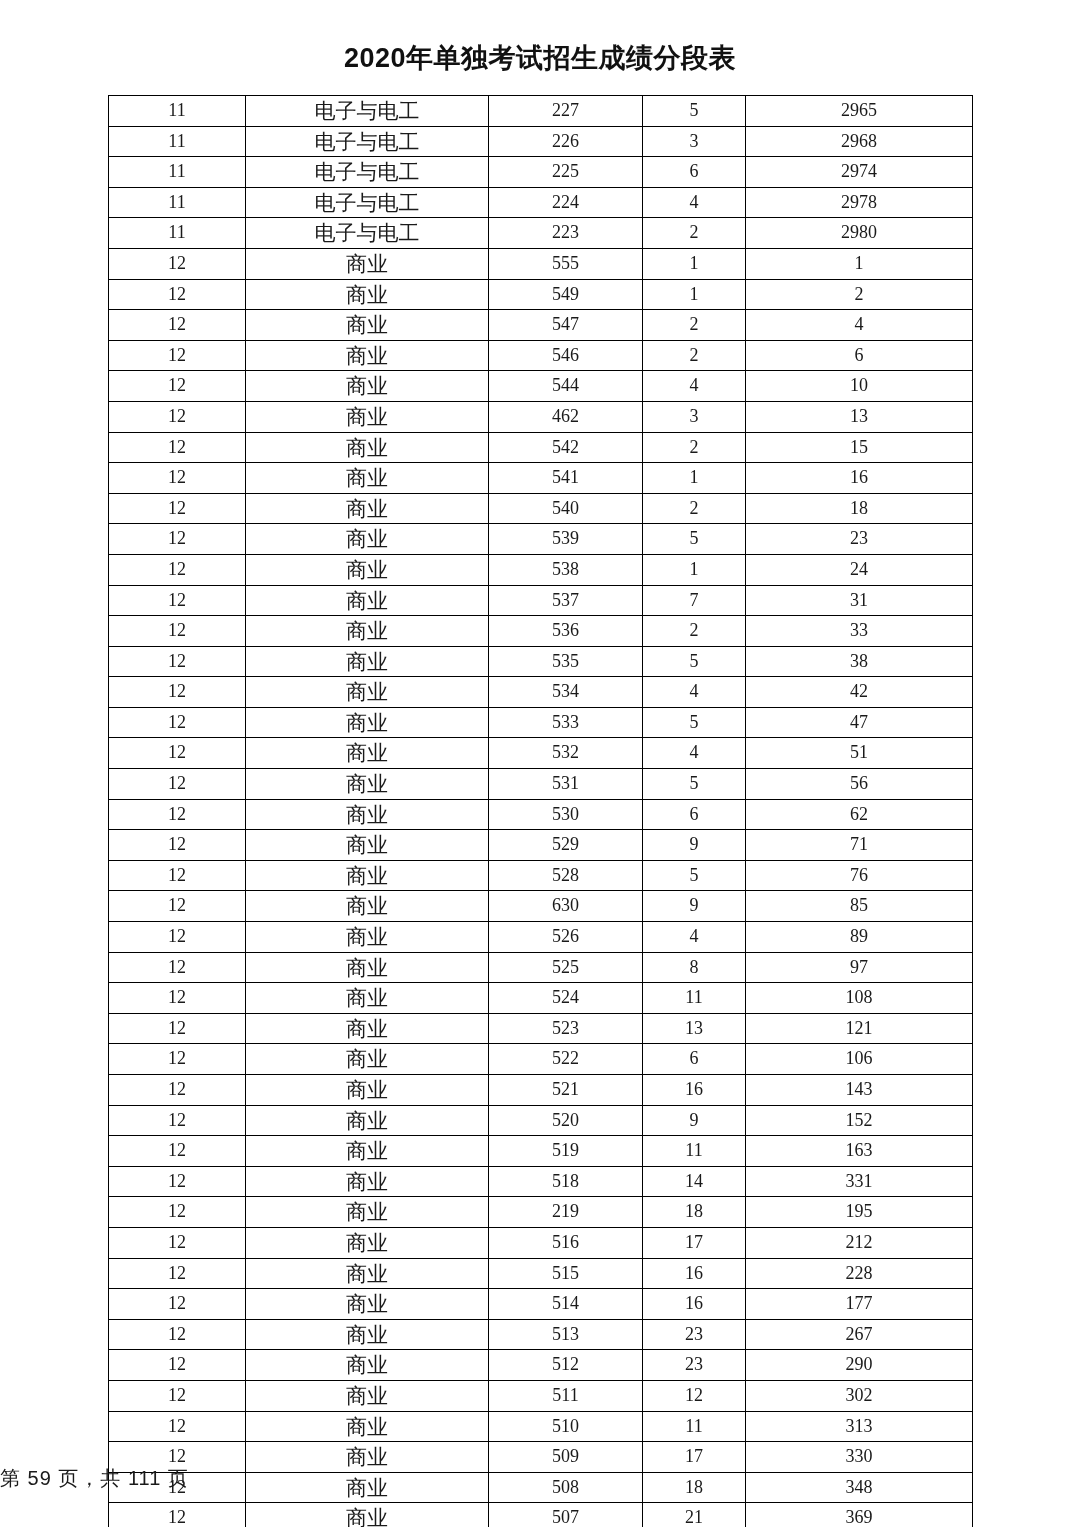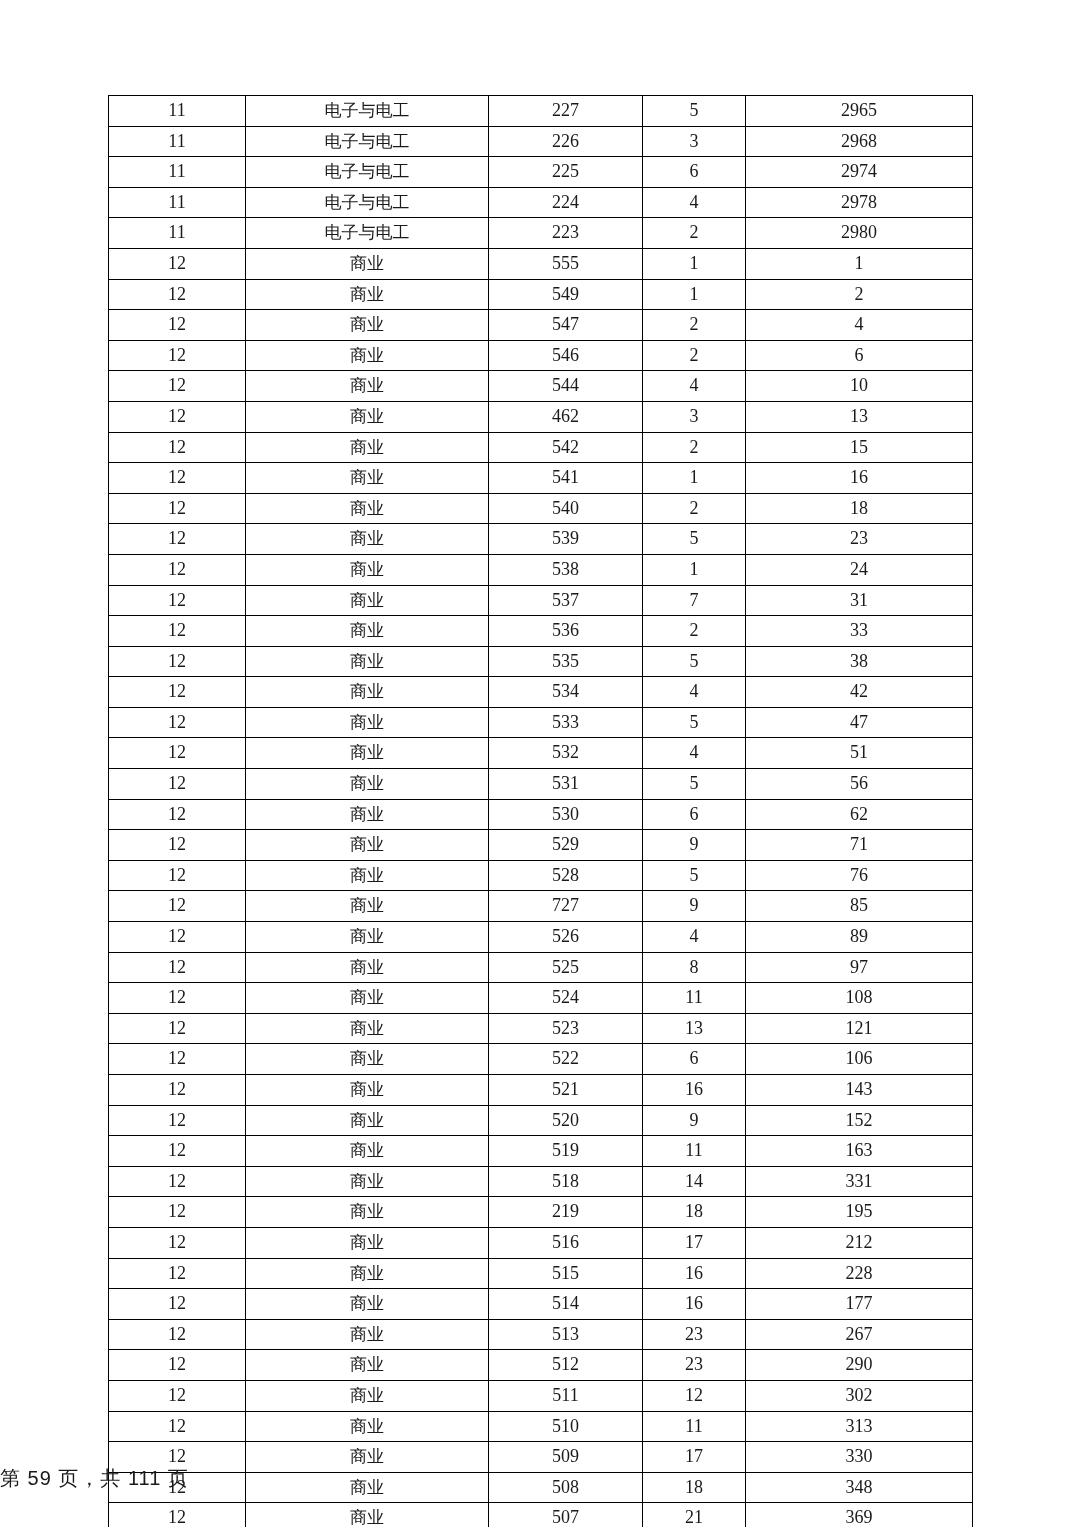--- a/index.html
+++ b/index.html
@@ -57,39 +57,40 @@
     text-align: center;
     vertical-align: middle;
     font-size: 18px;
     font-family: "Liberation Serif", "DejaVu Serif", serif;
     color: #1a1a1a;
     white-space: nowrap;
     overflow: hidden;
   }
   table.grade-table td.cell-major-name {
     font-family: "Liberation Sans", "DejaVu Sans", sans-serif;
-    font-size: 17px;
+    font-size: 21px;
   }
   .page-footer {
     position: absolute;
     top: 1465px;
     left: 0;
     width: 1080px;
     text-align: left;
     font-family: "Liberation Sans", "DejaVu Sans", sans-serif;
     font-size: 20px;
     color: #1a1a1a;
     letter-spacing: 1px;
   }
 </style>
 </head>
 <body>
 
 <div class="page">
 
+  <div class="doc-title">2020年单独考试招生成绩分段表</div>
 
   <div class="table-wrap">
     <table class="grade-table">
       <colgroup>
           <col class="c-major-code">
           <col class="c-major-name">
           <col class="c-score">
           <col class="c-count">
           <col class="c-cumulative">
         </colgroup>
@@ -272,21 +273,21 @@
           <tr>
             <td class="cell-major-code">12</td>
             <td class="cell-major-name">商业</td>
             <td class="cell-score">528</td>
             <td class="cell-count">5</td>
             <td class="cell-cumulative">76</td>
           </tr>
           <tr>
             <td class="cell-major-code">12</td>
             <td class="cell-major-name">商业</td>
-            <td class="cell-score">727</td>
+            <td class="cell-score">630</td>
             <td class="cell-count">9</td>
             <td class="cell-cumulative">85</td>
           </tr>
           <tr>
             <td class="cell-major-code">12</td>
             <td class="cell-major-name">商业</td>
             <td class="cell-score">526</td>
             <td class="cell-count">4</td>
             <td class="cell-cumulative">89</td>
           </tr>

